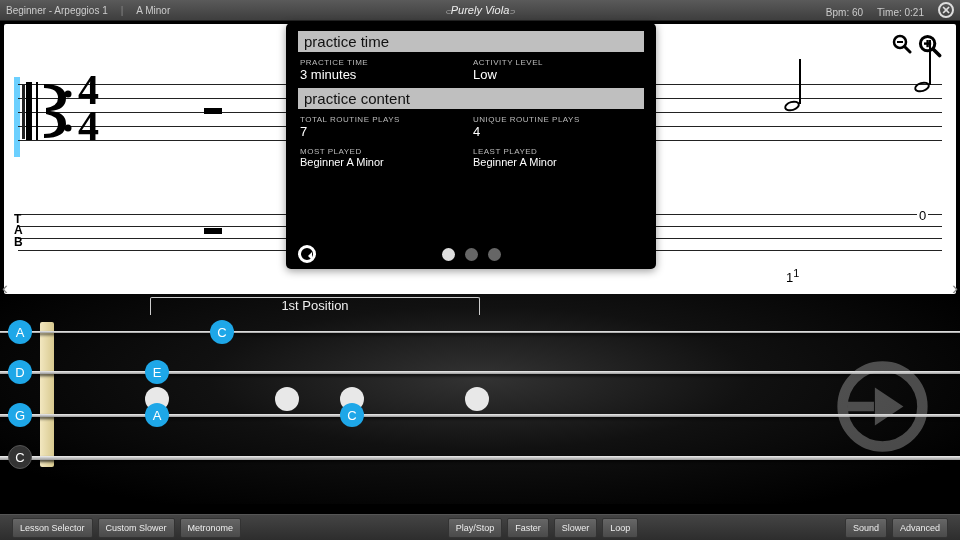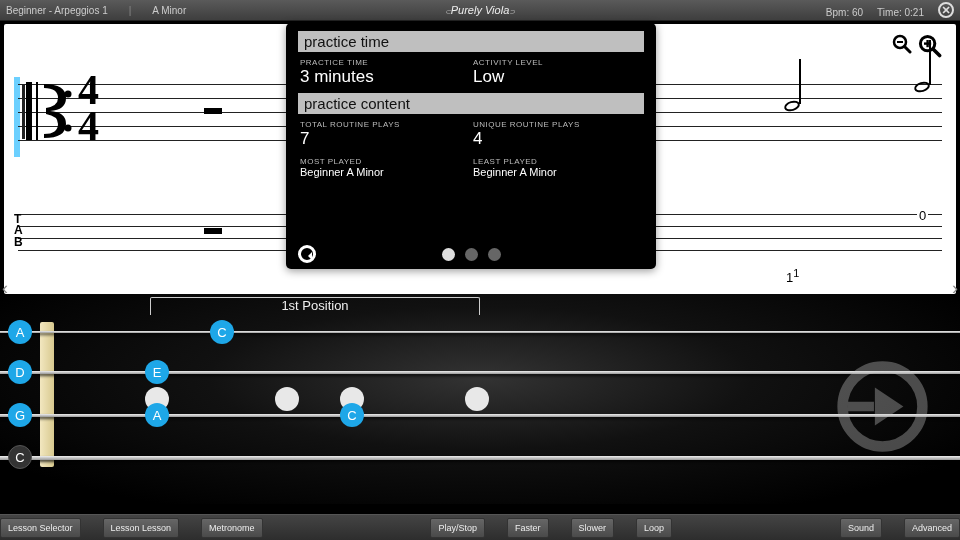--- a/index.html
+++ b/index.html
@@ -9,21 +9,21 @@
   .topbar {
     height: 21px;
     background: linear-gradient(#5a5a5a, #3e3e3e);
     color: #ccc;
     display: flex;
     align-items: center;
     font-size: 10px;
     padding: 0 6px;
     border-bottom: 1px solid #222;
   }
-  .topbar .left { flex: 1; display:flex; align-items:flex-end; gap:16px;}
+  .topbar .left { flex: 1; display:flex; align-items:flex-end; gap:8px;}
   .topbar .sep { margin: 0 5px; color:#888;}
   .topbar .center { flex:0 0 auto; }
   .topbar .right { flex:1; display:flex; justify-content:flex-end; align-items:flex-end; gap:14px;}
   .brand { font-style: italic; font-size:11px; color:#eee; position:relative;}
   .brand-deco { font-size:7px; opacity:.6;}
   .close-btn {
     width:16px; height:16px; border-radius:50%; border:2px solid #ddd; display:flex; align-items:center;justify-content:center;
     font-size:11px; color:#ddd; cursor:pointer; font-weight:bold;
   }
 
@@ -88,21 +88,21 @@
     box-shadow:0 2px 8px rgba(0,0,0,.4);
     font-family:"Segoe UI Light","Segoe UI",Arial,sans-serif;
   }
   .report h1 { font-size:17px; font-weight:300; margin-bottom:6px;}
   .report .sect {
     background:#bfbfbf; color:#111; font-size:15px; padding:2px 6px; font-weight:300; margin-bottom:4px;
   }
   .report .row { display:flex;}
   .report .col { flex:1; padding:2px 2px 6px 2px;}
   .report .lbl { font-size:8px; letter-spacing:.5px; color:#bbb; text-transform:uppercase;}
-  .report .val { font-size:17px; font-weight:300;}
+  .report .val { font-size:13px; font-weight:300;}
   .report .val.sm { font-size:11px; font-weight:400;}
   .report .pager { position:absolute; bottom:8px; left:0; right:0; display:flex; justify-content:center; gap:10px; align-items:center;}
   .report .dot { width:13px; height:13px; border-radius:50%; background:#666;}
   .report .dot.active { background:#ddd;}
   .report .back-ic { position:absolute; bottom:6px; left:12px; width:18px;height:18px;border:3px solid #fff;border-radius:50%;}
   .report .back-ic::after{content:"";position:absolute;left:3px;top:4px;border:4px solid transparent;border-right-color:#fff;}
 
   
   .fret-wrap {
     position:relative; height:210px; 
@@ -145,21 +145,21 @@
   
   .play-circle {
     position:absolute; right:30px; top:65px; width:95px;height:95px;
     opacity:.35;
   }
 
   
   .bottombar {
     position:absolute; bottom:0; left:0; right:0; height:26px;
     background:linear-gradient(#444,#2d2d2d);
-    display:flex; align-items:center; padding:0 0; gap:22px;
+    display:flex; align-items:center; padding:0 12px; gap:5px;
     border-top:1px solid #555;
   }
   .bb-btn {
     background:linear-gradient(#666,#4a4a4a);
     color:#eee; font-size:9px; padding:4px 7px; border-radius:2px;
     border:1px solid #333; cursor:pointer;
   }
   .bb-spacer { flex:1;}
 </style>
 </head>
@@ -331,21 +331,21 @@
     <svg width="95" height="95" viewBox="0 0 100 100">
       <circle cx="50" cy="50" r="42" fill="none" stroke="#ccc" stroke-width="11"></circle>
       <path d="M42 30 L72 50 L42 70 Z" fill="#ccc"></path>
       <rect x="13" y="45" width="28" height="10" fill="#ccc"></rect>
     </svg>
   </div>
 </div>
 
 <div class="bottombar">
   <div class="bb-btn">Lesson Selector</div>
-  <div class="bb-btn">Lesson Lesson</div>
+  <div class="bb-btn">Custom Slower</div>
   <div class="bb-btn">Metronome</div>
   <div class="bb-spacer"></div>
   <div class="bb-btn">Play/Stop</div>
   <div class="bb-btn">Faster</div>
   <div class="bb-btn">Slower</div>
   <div class="bb-btn">Loop</div>
   <div class="bb-spacer"></div>
   <div class="bb-btn">Sound</div>
   <div class="bb-btn">Advanced</div>
 </div>

